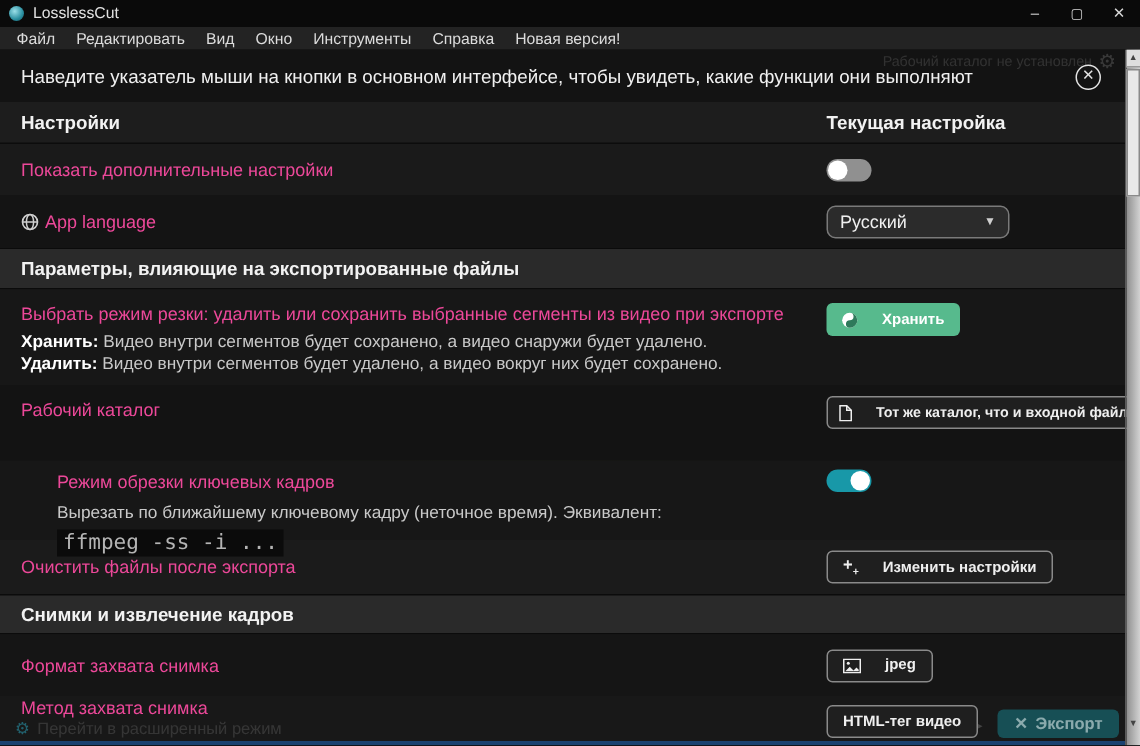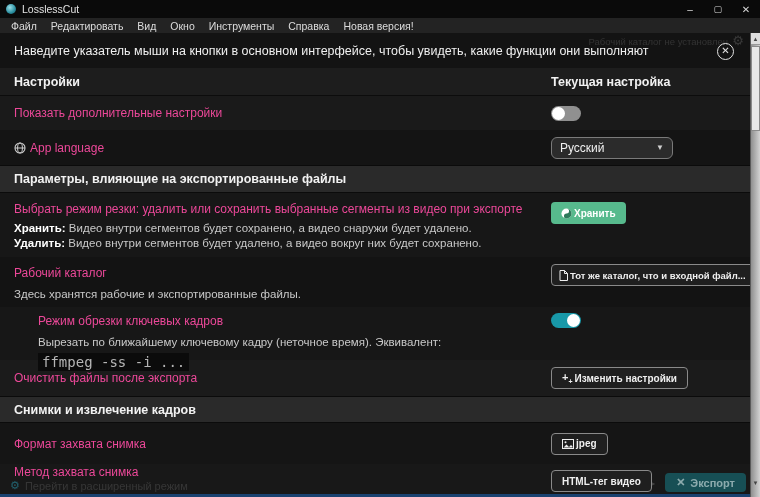--- a/index.html
+++ b/index.html
@@ -52,21 +52,21 @@
   .toggle { width:30px; height:15px; border-radius:8px; position:relative; }
   .toggle.off { background:#909090; }
   .toggle.on { background:#1898a8; }
   .knob { position:absolute; top:1px; width:13px; height:13px; border-radius:50%; background:#fff; }
   .toggle.off .knob { left:1px; }
   .toggle.on .knob { right:1px; }
 
   .select { width:122px; height:22px; background:#2b2b2b; border:1px solid #7a7a7a; border-radius:6px; display:flex; align-items:center; padding:0 8px; font-size:12px; color:#f0f0f0; }
   .select .caret { margin-left:auto; font-size:8px; color:#cfcfcf; }
 
-  .btn { display:inline-flex; align-items:center; gap:2px; height:22px; padding:0 10px; border-radius:4px; font-size:10px; font-weight:bold; white-space:nowrap; }
+  .btn { display:inline-flex; align-items:center; gap:16px; height:22px; padding:0 10px; border-radius:4px; font-size:10px; font-weight:bold; white-space:nowrap; }
   .btn-green { background:#57ba8d; color:#fff; border:none; }
   .btn-dark { background:#1f1f1f; border:1px solid #8a8a8a; color:#efefef; }
   .btn-dark.small { font-size:9.5px; padding:0 7px; }
   .plus-ico { font-size:11px; font-weight:bold; line-height:1; }
   .plus-ico sub { font-size:7px; }
 
   
   .scrollbar { position:absolute; top:0; right:0; bottom:0; width:10px; background:linear-gradient(to right,#8f8f8f,#d2d2d2); border-left:1px solid #5a5a5a; z-index:10; }
   .sb-up { height:12px; background:#dedede; display:flex; align-items:center; justify-content:center; font-size:6px; color:#444; border-bottom:1px solid #999; }
   .sb-thumb { position:absolute; top:13px; left:0px; right:0px; height:85px; background:#e9e9e9; border:1px solid #8a8a8a; }
@@ -171,21 +171,20 @@
             <path d="M5 0.4 a4.6 4.6 0 0 1 0 9.2 a2.3 2.3 0 0 1 0 -4.6 a2.3 2.3 0 0 0 0 -4.6" fill="#2e7a5b"></path>
           </svg>
           <span>Хранить</span>
         </span>
       </div>
     </div>
 
     <div class="row" style="height:50px; background:#131313;">
       <div class="cell-l" style="padding-top:8px;">
         <div class="label">Рабочий каталог</div>
-        <div class="desc" style="margin-top:6px;">Здесь хранятся рабочие и экспортированные файлы.</div>
       </div>
       <div class="cell-r" style="padding-top:7px;">
         <span class="btn btn-dark small">
           <svg width="9" height="11" viewBox="0 0 9 11">
             <path d="M1 0.5 h4.5 l3 3 v7 h-7.5 z" fill="none" stroke="#efefef" stroke-width="1"></path>
             <path d="M5.5 0.5 v3 h3" fill="none" stroke="#efefef" stroke-width="1"></path>
           </svg>
           <span>Тот же каталог, что и входной файл...</span>
         </span>
       </div>

